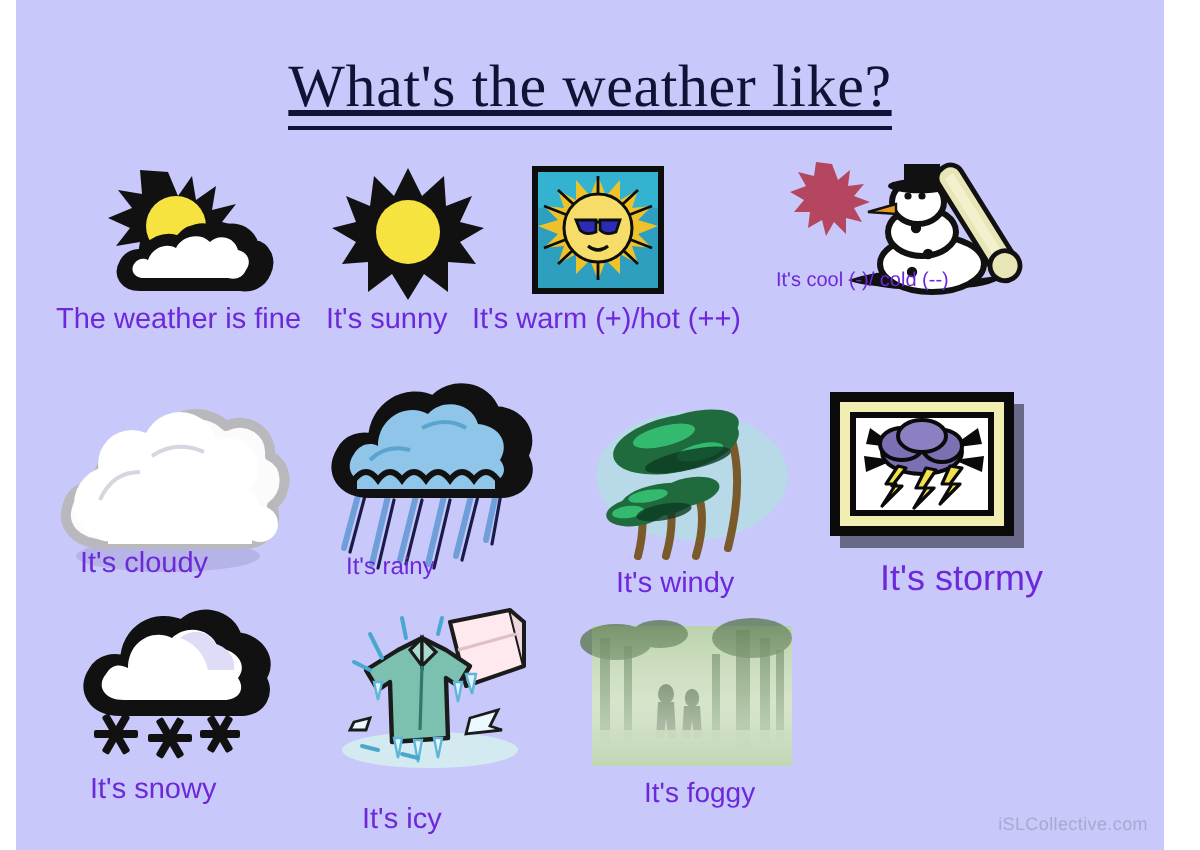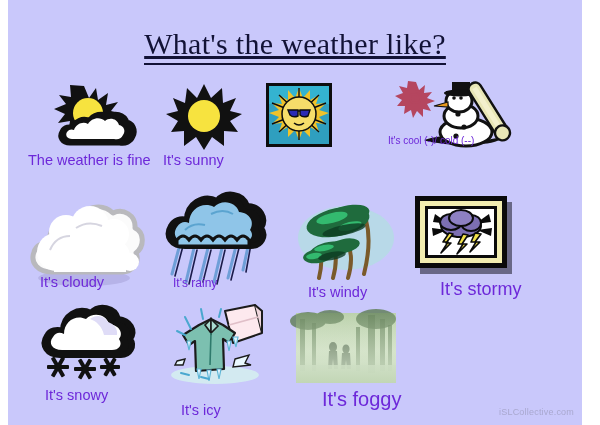--- a/index.html
+++ b/index.html
@@ -118,20 +118,21 @@
         </g>
         <circle cx="33" cy="31" r="17" fill="#f6dd6a" stroke="#0d0d0d" stroke-width="1.5"></circle>
         <g fill="#2b2bb5" stroke="#0d0d0d" stroke-width="1.4">
           <path d="M22 27 L32 27 L32 33 Q27 35 24 32 Z"></path>
           <path d="M34 27 L44 27 L42 33 Q37 35 34 32 Z"></path>
           <path d="M32 28 L34 28" stroke-width="1.6"></path>
         </g>
         <path d="M28 40 Q33 44 38 40" stroke="#0d0d0d" stroke-width="1.6" fill="none"></path>
       </svg>
     </div>
+    <div class="label" style="left:0px; top:71px; font-size:14.5px;">It's warm (+)/hot (++)</div>
   </div>
 
   <div class="item" style="left:380px; top:80px; width:165px; height:92px;">
     <div class="art" style="left:6px; top:0px;">
       <svg width="130" height="70" viewBox="0 0 130 70">
         <g>
           <path d="M22 2 L25 10 L31 5 L30 13 L38 12 L33 18 L41 21 L33 24 L37 31 L29 29 L29 37 L23 31 L19 38 L17 30 L10 34 L11 26 L3 26 L8 20 L1 16 L9 13 L5 6 L13 8 L14 1 Z" fill="#b5465f"></path>
           <path d="M21 11 Q27 11 27 17 Q27 23 21 23 Q16 23 16 18 Q16 14 20 14 Q24 14 24 18" stroke="#b5465f" stroke-width="2" fill="none"></path>
         </g>
         <g>
@@ -390,18 +391,18 @@
         <g fill="#4d6348">
           <ellipse cx="37" cy="34" rx="4" ry="5"></ellipse>
           <path d="M33 38 L41 38 L42 56 L38 56 L37 46 L36 56 L32 56 Z"></path>
           <ellipse cx="50" cy="36" rx="3.6" ry="4.6"></ellipse>
           <path d="M46 40 L54 40 L55 56 L51 56 L50 47 L49 56 L45 56 Z"></path>
         </g>
         <rect x="0" y="52" width="100" height="18" fill="#b9cfae" opacity="0.85"></rect>
         <rect x="0" y="0" width="100" height="70" fill="url(#fogveil)"></rect>
       </svg>
     </div>
-    <div class="label" style="left:26px; top:76px; font-size:20px;">It's foggy</div>
+    <div class="label" style="left:26px; top:76px; font-size:14px;">It's foggy</div>
   </div>
 
   <div id="watermark">iSLCollective.com</div>
 
 </div>
 
 </body></html>

